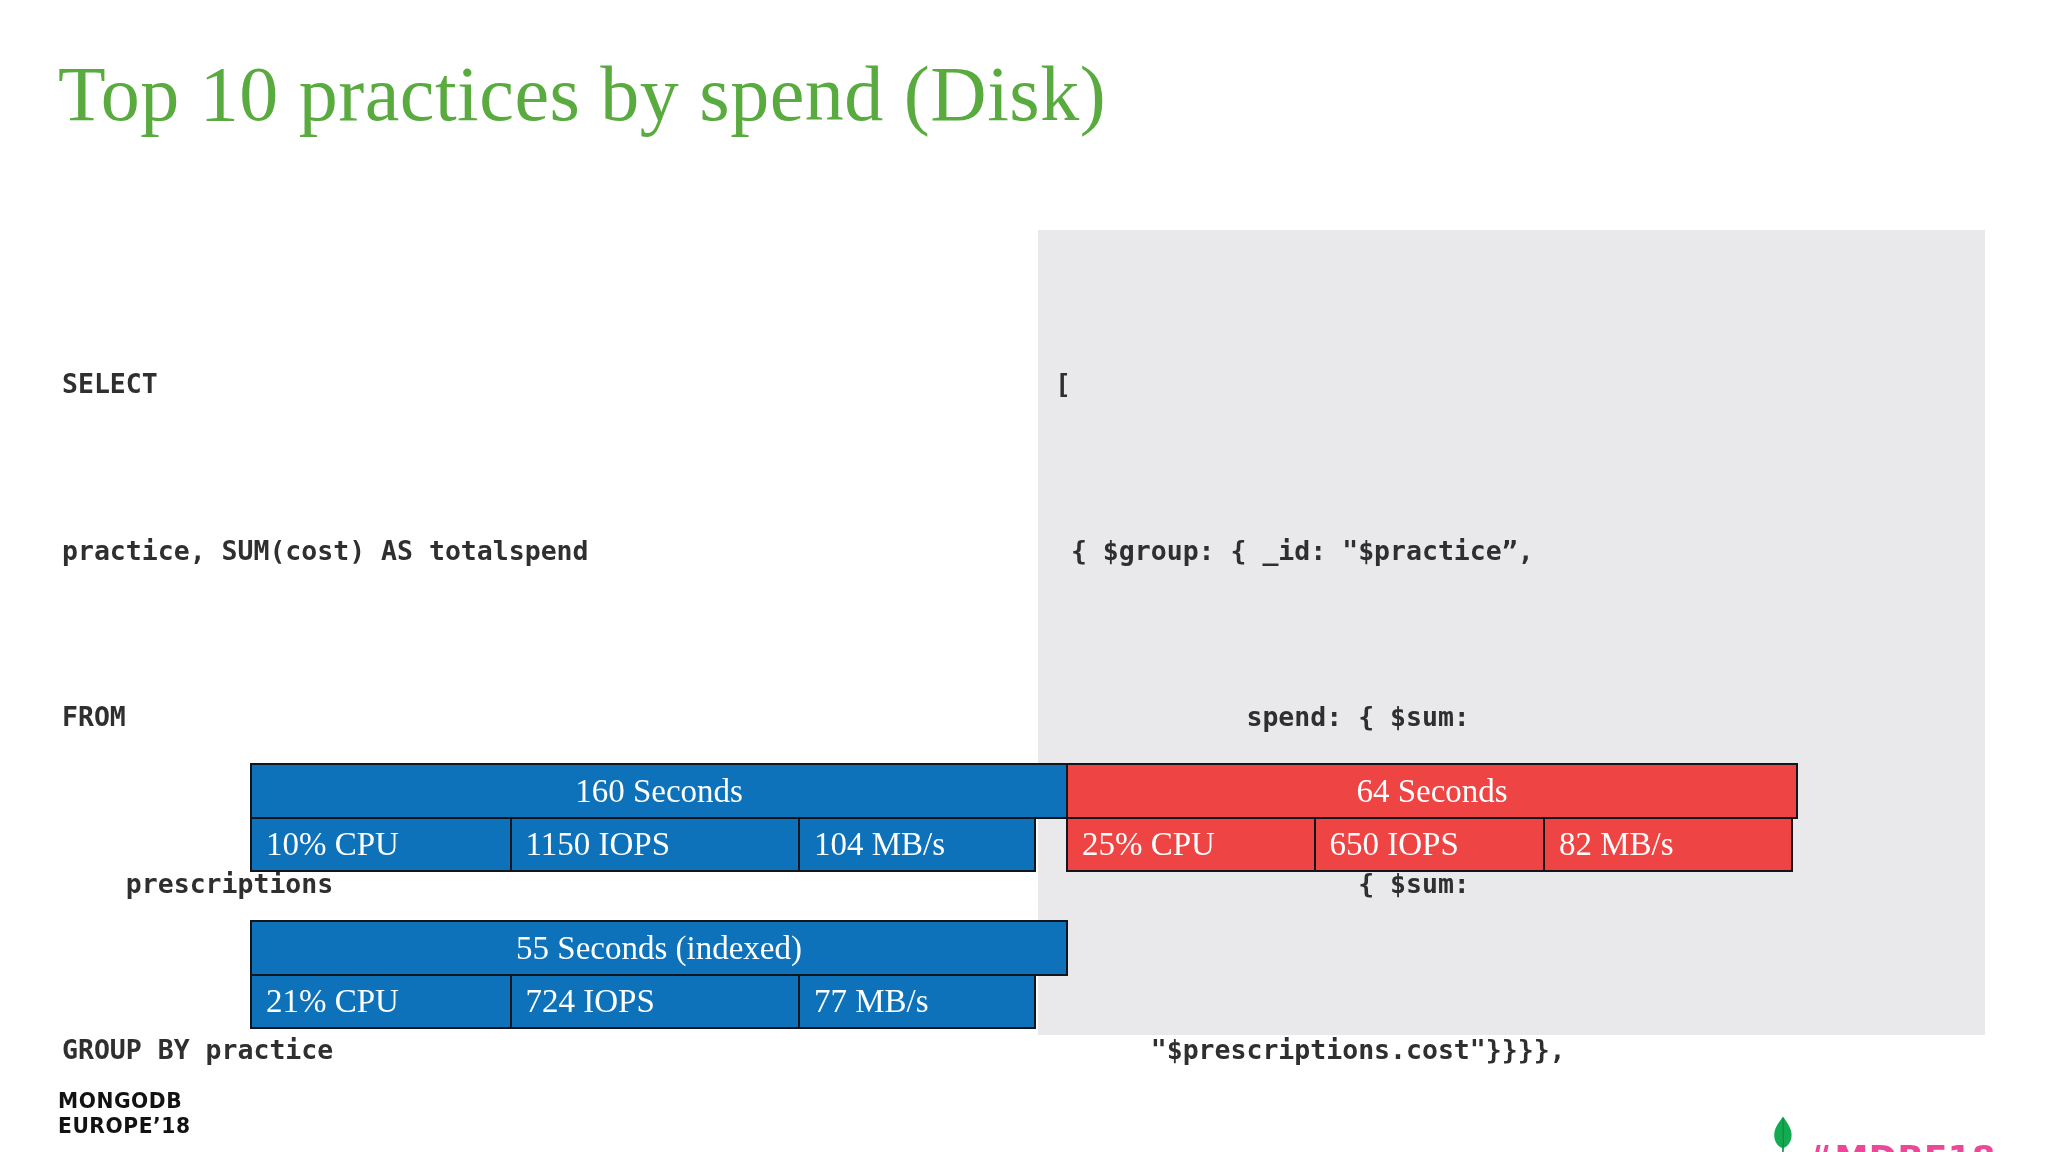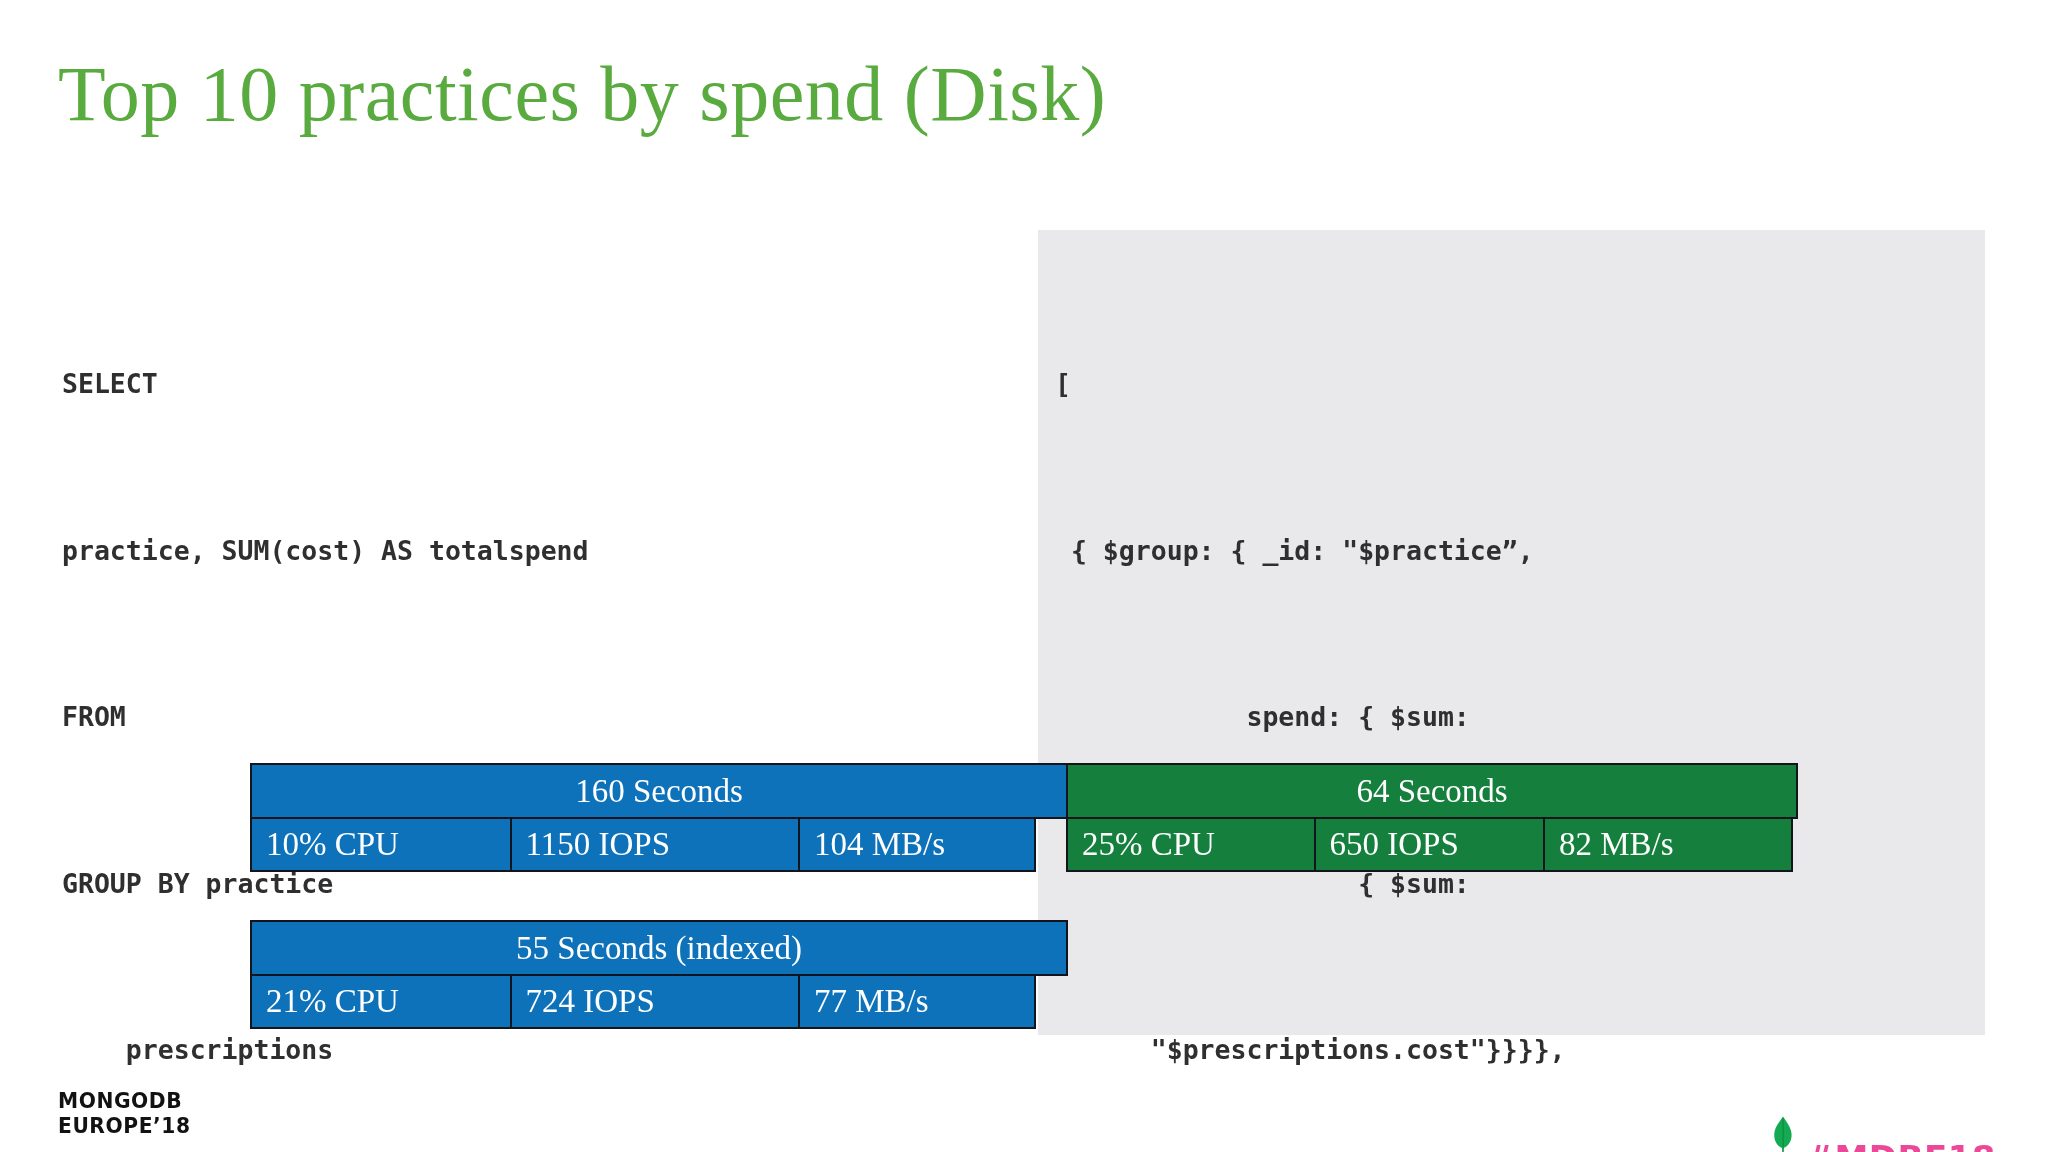--- a/index.html
+++ b/index.html
@@ -101,21 +101,21 @@
     align-items: center;
     font-family: "Liberation Serif", serif;
     font-size: 33px;
     color: #ffffff;
     white-space: nowrap;
     padding-left: 14px;
   }
   .bar-cells .bar-cell:first-child { margin-left: 0; }
 
   .blue  { background: #0d72ba; }
-  .green { background: #15803d; }
+  .green { background: #ef4444; }
 
   
   #group-sql-nonindexed  { left: 250px;  top: 763px; width: 818px; }
   #group-mongo           { left: 1066px; top: 763px; width: 732px; }
   #group-sql-indexed     { left: 250px;  top: 920px; width: 818px; }
 
   
   .w-cpu  { width: 262px; }
   .w-iops { width: 291px; }
   .w-mbs  { width: 238px; }
@@ -164,22 +164,22 @@
 <body>
 
 <div class="slide-title">Top 10 practices by spend (Disk)</div>
 
 <div class="gray-panel"></div>
 
 <div class="code-block sql-block">
   <span class="code-line">SELECT</span>
   <span class="code-line">practice, SUM(cost) AS totalspend</span>
   <span class="code-line">FROM</span>
+  <span class="code-line">    prescriptions</span>
   <span class="code-line">GROUP BY practice</span>
-  <span class="code-line">    prescriptions</span>
   
   
 </div>
 
 <div class="code-block pipeline-block">
   <span class="code-line">[</span>
   <span class="code-line"> { $group: { _id: "$practice”,</span>
   <span class="code-line">            spend: { $sum:</span>
   <span class="code-line">                   { $sum:</span>
   <span class="code-line">      "$prescriptions.cost"}}}},</span>

